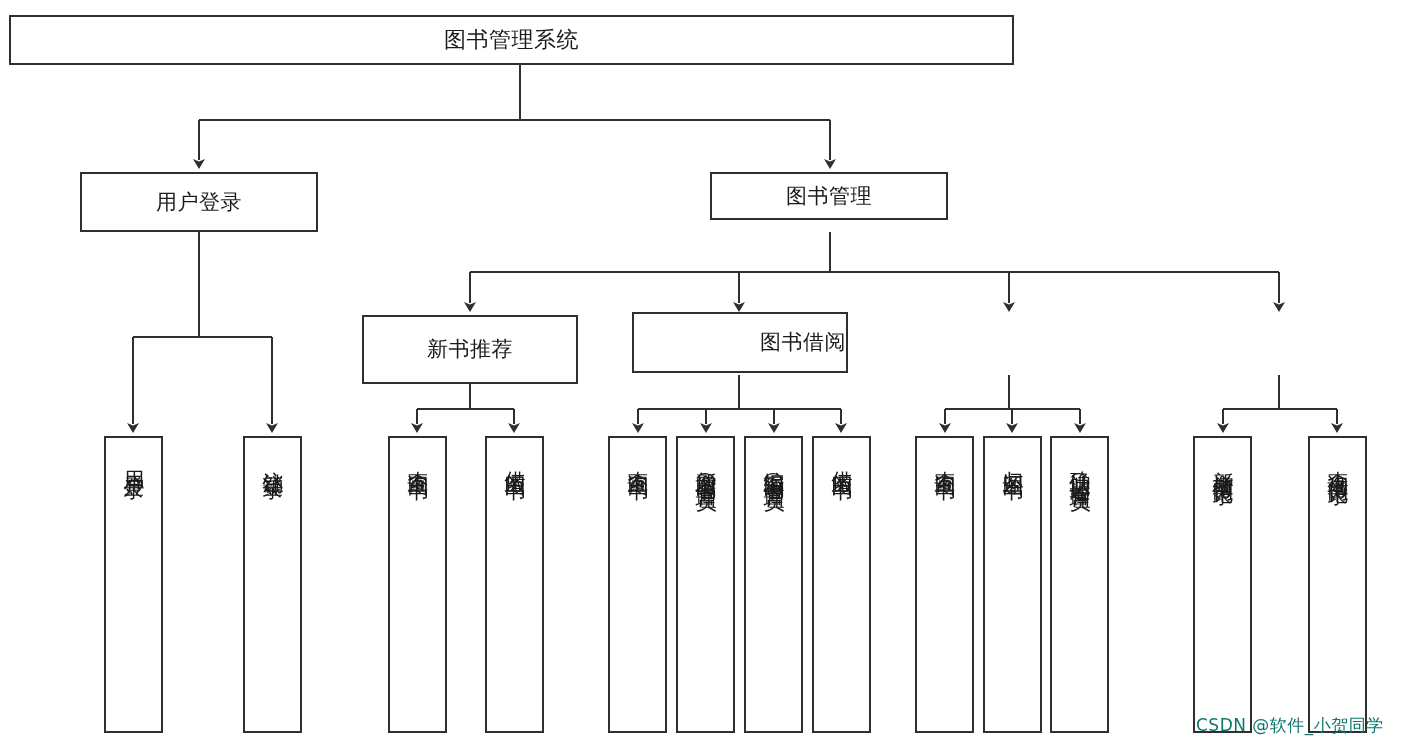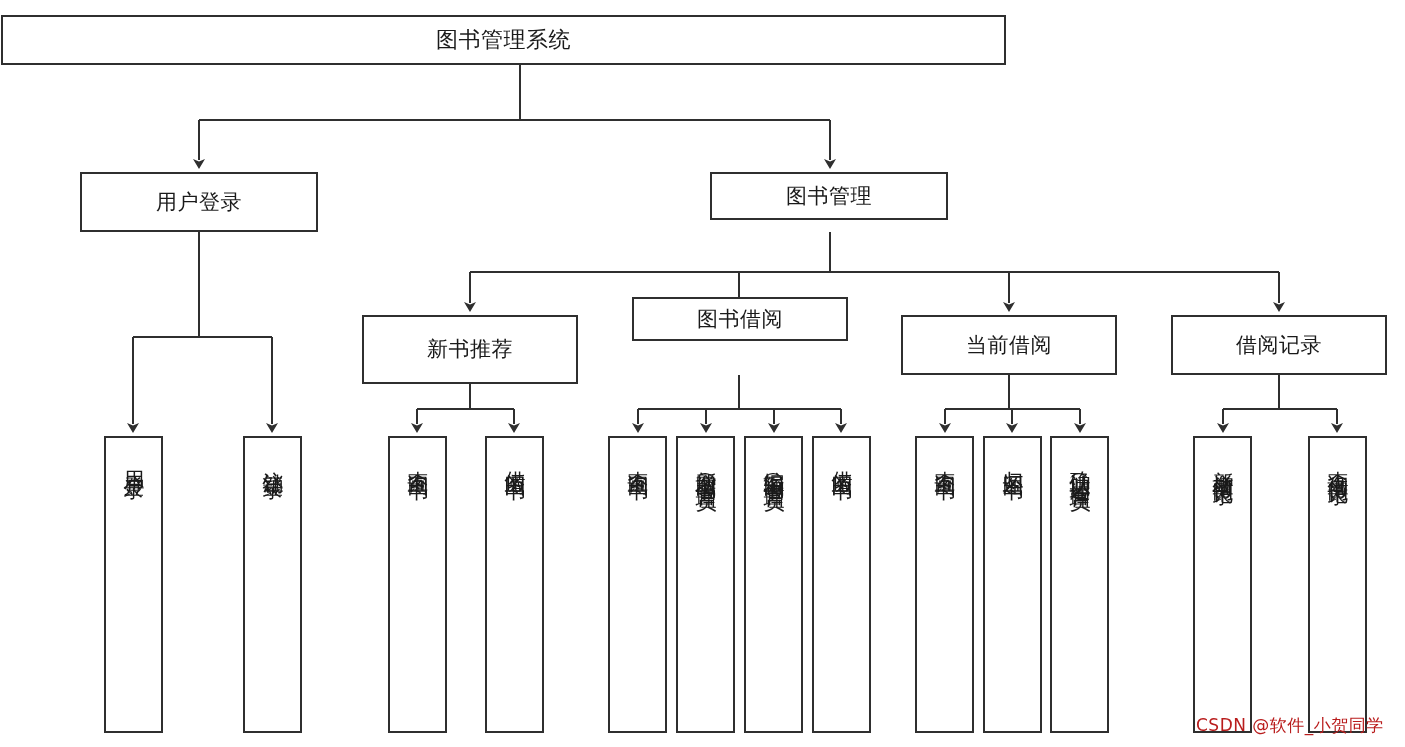--- a/index.html
+++ b/index.html
@@ -59,21 +59,21 @@
     line-height: 1.0;
   }
   .node.root .node-label {
     font-size: 22px;
   }
   #watermark {
     position: absolute;
     left: 1196px;
     top: 714px;
     font-size: 17px;
-    color: #b91c1c;
+    color: #0f766e;
     letter-spacing: 0.5px;
     white-space: nowrap;
     z-index: 5;
     font-family: "DejaVu Sans", "Liberation Sans", sans-serif;
   }
 </style>
 </head>
 <body>
 
 <div id="diagram-root">
@@ -121,42 +121,36 @@
       <path d="M 1012 409 L 1012 424" marker-end="url(#arrow)"></path>
       <path d="M 1080 409 L 1080 424" marker-end="url(#arrow)"></path>
 
       <path d="M 1279 375 L 1279 409"></path>
       <path d="M 1223 409 L 1337 409"></path>
       <path d="M 1223 409 L 1223 424" marker-end="url(#arrow)"></path>
       <path d="M 1337 409 L 1337 424" marker-end="url(#arrow)"></path>
     </g>
   </svg>
 
-  <div class="node horizontal root" style="left:1px; top:15px; width:1005px; height:50px;justify-content:center;">
+  <div class="node horizontal root" style="left:9px; top:15px; width:1005px; height:50px;justify-content:center;">
     <span class="node-label">图书管理系统</span>
   </div>
 
   <div class="node horizontal" style="left:80px; top:172px; width:238px; height:60px;">
     <span class="node-label">用户登录</span>
   </div>
   <div class="node horizontal" style="left:710px; top:172px; width:238px; height:48px;">
     <span class="node-label">图书管理</span>
   </div>
 
   <div class="node horizontal" style="left:362px; top:315px; width:216px; height:69px;">
     <span class="node-label">新书推荐</span>
   </div>
-  <div class="node horizontal" style="left:632px; top:297px; width:216px; height:44px;">
+  <div class="node horizontal" style="left:632px; top:312px; width:216px; height:61px;justify-content:flex-end;">
     <span class="node-label">图书借阅</span>
-  </div>
-  <div class="node horizontal" style="left:901px; top:315px; width:216px; height:60px;">
-    <span class="node-label">当前借阅</span>
-  </div>
-  <div class="node horizontal" style="left:1171px; top:315px; width:216px; height:60px;">
-    <span class="node-label">借阅记录</span>
   </div>
 
   <div class="node vertical" style="left:104px; top:436px; width:59px; height:297px;">
     <span class="node-label">用户登录</span>
   </div>
   <div class="node vertical" style="left:243px; top:436px; width:59px; height:297px;">
     <span class="node-label">注销登录</span>
   </div>
 
   <div class="node vertical" style="left:388px; top:436px; width:59px; height:297px;">

